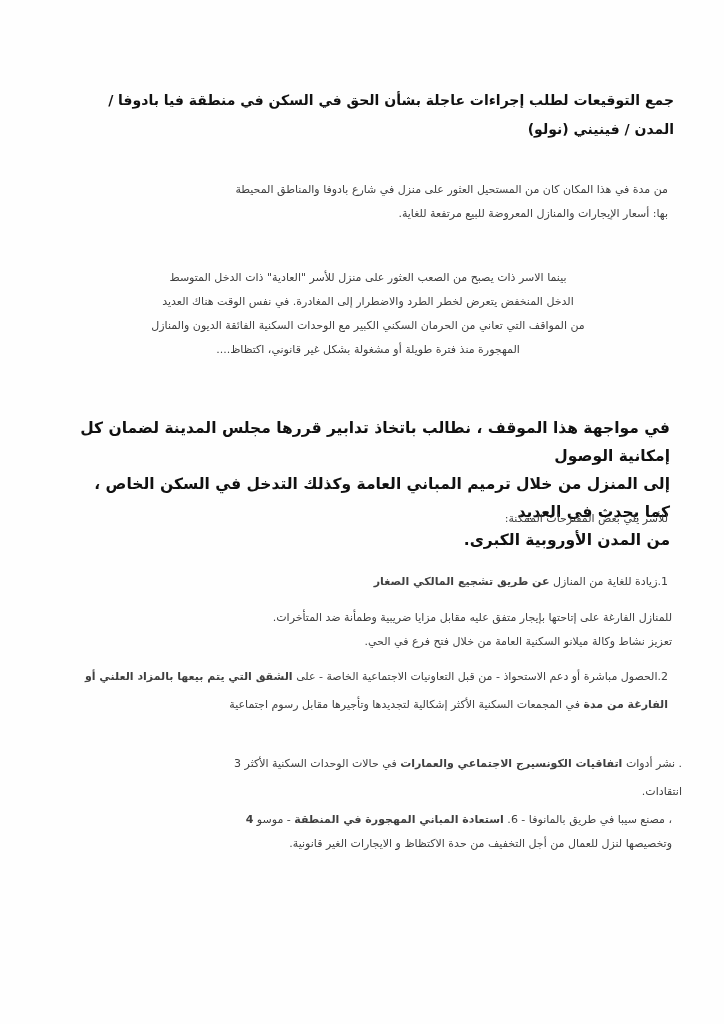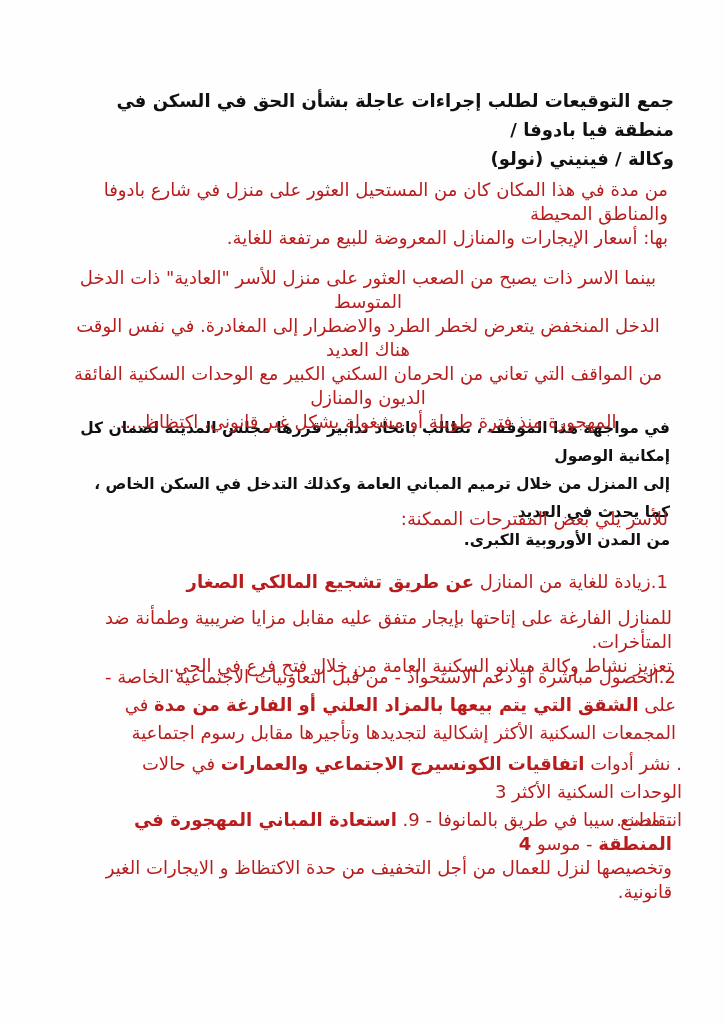--- a/index.html
+++ b/index.html
@@ -25,56 +25,56 @@
     .block {
       position: absolute;
       direction: rtl;
       text-align: right;
       unicode-bidi: plaintext;
     }
     .title {
       left: 66px;
       width: 608px;
       top: 86px;
-      font-size: 18px;
+      font-size: 14px;
       font-weight: bold;
       line-height: 29px;
       color: #111;
     }
     .p-normal {
-      font-size: 18px;
+      font-size: 11px;
       line-height: 24px;
-      color: #b91c1c;
+      color: #404040;
     }
     .p-bold {
       font-size: 15.5px;
       font-weight: bold;
       line-height: 28px;
       color: #111;
     }
     .p1 { left: 78px; width: 590px; top: 178px; }
     .p2 { left: 70px; width: 596px; top: 266px; text-align: center; text-align-last: center; }
     .p3 { left: 66px; width: 604px; top: 414px; }
     .p4 { left: 66px; width: 602px; top: 507px; }
     .item1-head { left: 66px; width: 602px; top: 570px; }
     .item1-body { left: 66px; width: 606px; top: 606px; }
-    .item2 { left: 70px; width: 606px; top: 663px; line-height: 28px; }
+    .item2 { left: 62px; width: 606px; top: 663px; line-height: 28px; }
     .item3 { left: 76px; width: 606px; top: 750px; line-height: 28px; }
     .item4 { left: 66px; width: 606px; top: 808px; }
     b { font-weight: bold; }
     .line { display: block; }
   </style>
 </head>
 <body>
 
 <div class="page">
 
   <div class="block title">
     <span class="line">جمع التوقيعات لطلب إجراءات عاجلة بشأن الحق في السكن في منطقة فيا بادوفا /</span>
-    <span class="line">وكالة / فينيني (نولو)</span>
+    <span class="line">المدن / فينيني (نولو)</span>
   </div>
 
   <div class="block p-normal p1">
     <span class="line">من مدة في هذا المكان كان من المستحيل العثور على منزل في شارع بادوفا والمناطق المحيطة</span>
     <span class="line">بها: أسعار الإيجارات والمنازل المعروضة للبيع مرتفعة للغاية.</span>
   </div>
 
   <div class="block p-bold p3">
     <span class="line">في مواجهة هذا الموقف ، نطالب باتخاذ تدابير قررها مجلس المدينة لضمان كل إمكانية الوصول</span>
     <span class="line">إلى المنزل من خلال ترميم المباني العامة وكذلك التدخل في السكن الخاص ، كما يحدث في العديد</span>
@@ -102,17 +102,17 @@
   <div class="block p-normal item2">
     <span>2.</span><span>الحصول مباشرة أو دعم الاستحواذ - من قبل التعاونيات الاجتماعية الخاصة - على </span><b>الشقق التي يتم بيعها بالمزاد العلني أو الفارغة من مدة</b><span> في  المجمعات السكنية الأكثر إشكالية لتجديدها وتأجيرها مقابل رسوم اجتماعية</span>
   </div>
 
   <div class="block p-normal item3">
     <span>. نشر أدوات </span><b>اتفاقيات الكونسيرج الاجتماعي والعمارات</b><span> في حالات الوحدات السكنية الأكثر </span><span>3</span>
     <span class="line">انتقادات.</span>
   </div>
 
   <div class="block p-normal item4">
-    <span class="line"><span>، مصنع سيبا في طريق بالمانوفا - 9. </span><b>استعادة المباني المهجورة في المنطقة</b><span> - موسو </span><b>4</b></span>
+    <span class="line"><span>، مصنع سيبا في طريق بالمانوفا - 6. </span><b>استعادة المباني المهجورة في المنطقة</b><span> - موسو </span><b>4</b></span>
     <span class="line">وتخصيصها لنزل للعمال من أجل التخفيف من حدة الاكتظاظ و الايجارات الغير قانونية.</span>
   </div>
 
 </div>
 
 </body></html>

